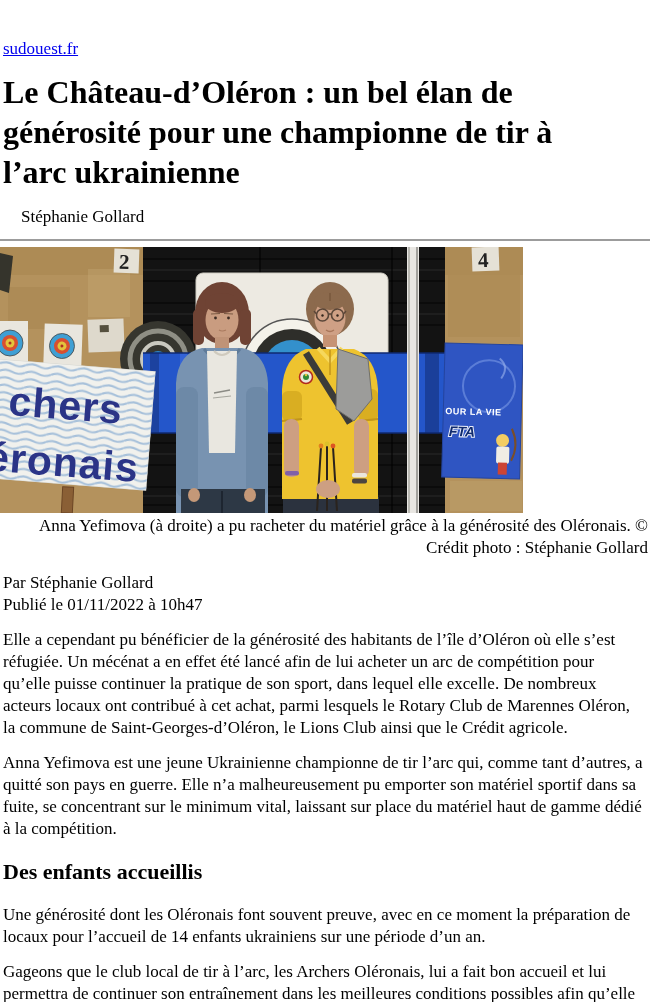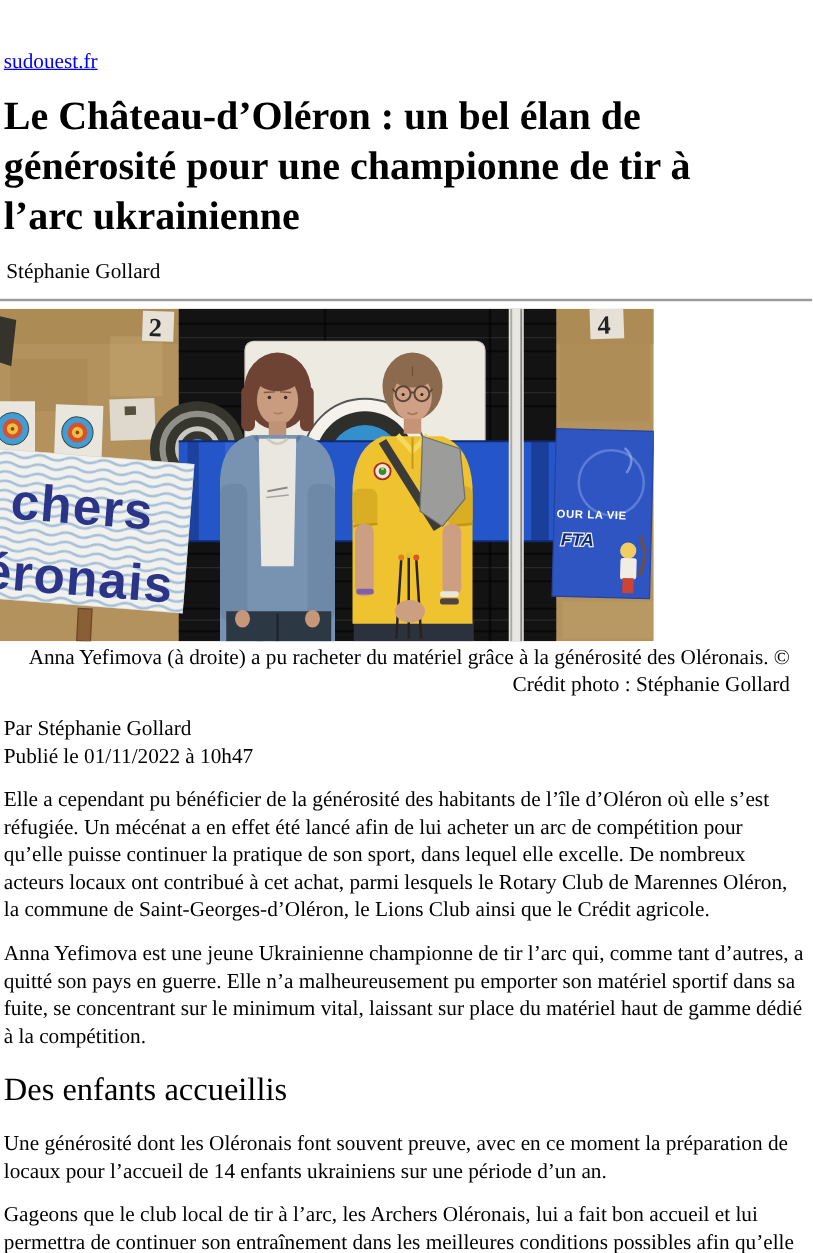--- a/index.html
+++ b/index.html
@@ -4,46 +4,46 @@
 <style>
   html,body { margin:0; padding:0; background:#fff; }
   .page {
     position:relative;
     width:650px; height:1002px;
     overflow:hidden;
     background:#ffffff;
     font-family:"Liberation Serif","DejaVu Serif",serif;
     font-size:17px; line-height:22px; color:#000;margin-top:36px;
   }
-  .tx { padding-left:3px; padding-right:18px; white-space:pre; overflow:hidden; }
+  .tx { padding-left:3px; padding-right:2px; white-space:pre; overflow:hidden; }
   a.site {
     display:inline-block;
     margin:2px 0 0 3px;
     color:#0000EE;
     text-decoration:underline;
     font-size:17px; line-height:22px;
   }
   h1.tx {
     font-size:32px; line-height:40px; font-weight:bold;
     margin:12px 0 0 0;
   }
   .byline1 { margin-top:14px; }
-  .byline1 div { padding-left:5px; line-height:22px; }
+  .byline1 div { padding-left:21px; line-height:22px; }
   hr.divider {
     border:none; border-top:2px solid #9c9c9c;
     margin:11px 0 0 0;
   }
   figure.photo-fig { margin:6px 0 0 0; padding:0; }
   figure.photo-fig svg { display:block; }
   figcaption.tx { margin-top:2px;text-align:right; }
   .byline2 { margin-top:13px; }
   .byline2 div { padding-left:3px; line-height:22px; }
   p.body { margin:13px 0 0 0; }
   p.first { margin-top:16px; }
-  h2.tx { font-size:26px; line-height:32px; font-weight:normal; margin:16px 0 0 0; }
+  h2.tx { font-size:22px; line-height:32px; font-weight:bold; margin:16px 0 0 0; }
   .bannerfont { font-family:"Liberation Sans","DejaVu Sans",sans-serif; font-weight:bold; }
 </style>
 </head>
 <body>
 
 <div class="page">
 
   <a class="site" href="#">sudouest.fr</a>
 
   <h1 class="tx">Le Château-d’Oléron : un bel élan de

